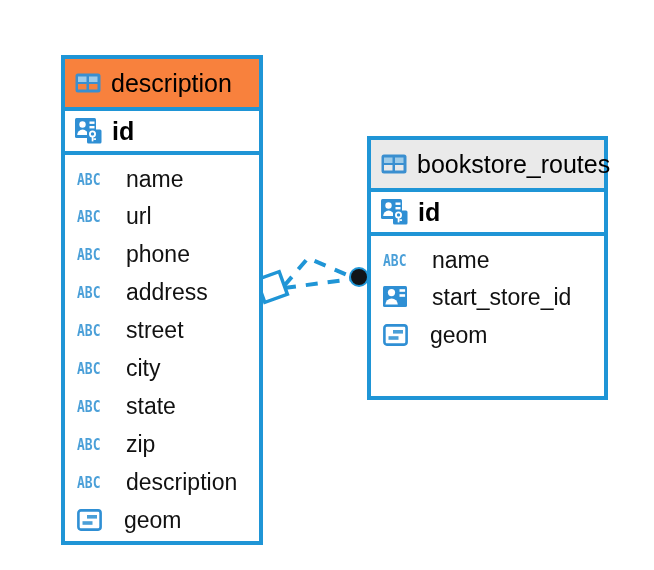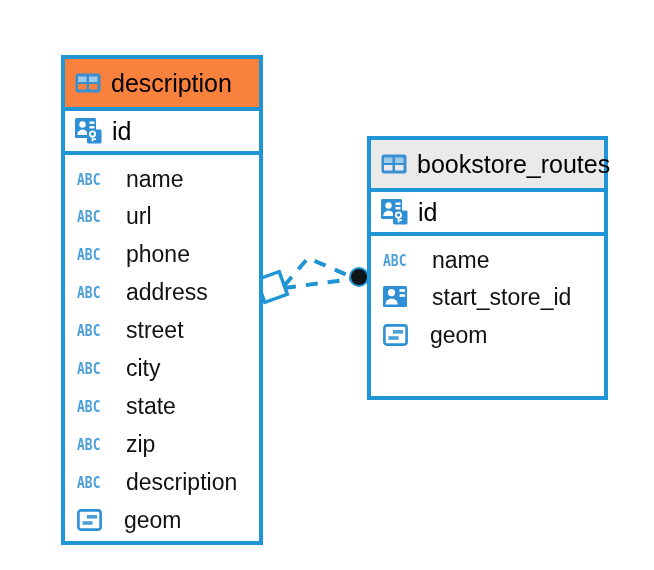--- a/index.html
+++ b/index.html
@@ -34,21 +34,21 @@
 
   .pk-row{
     display:flex;align-items:center;
     box-sizing:border-box;
     height:48px;
     padding:0 10px;
     gap:10px;
     border-top:4px solid #1f95d6;
     border-bottom:4px solid #1f95d6;
     font-size:25px;
-    font-weight:normal;
+    font-weight:bold;
     color:#000000;
     background:#ffffff;
   }
 
   .attr-row{
     display:flex;align-items:center;
     box-sizing:border-box;
     height:38px;
     padding:0 12px;
     gap:22px;

